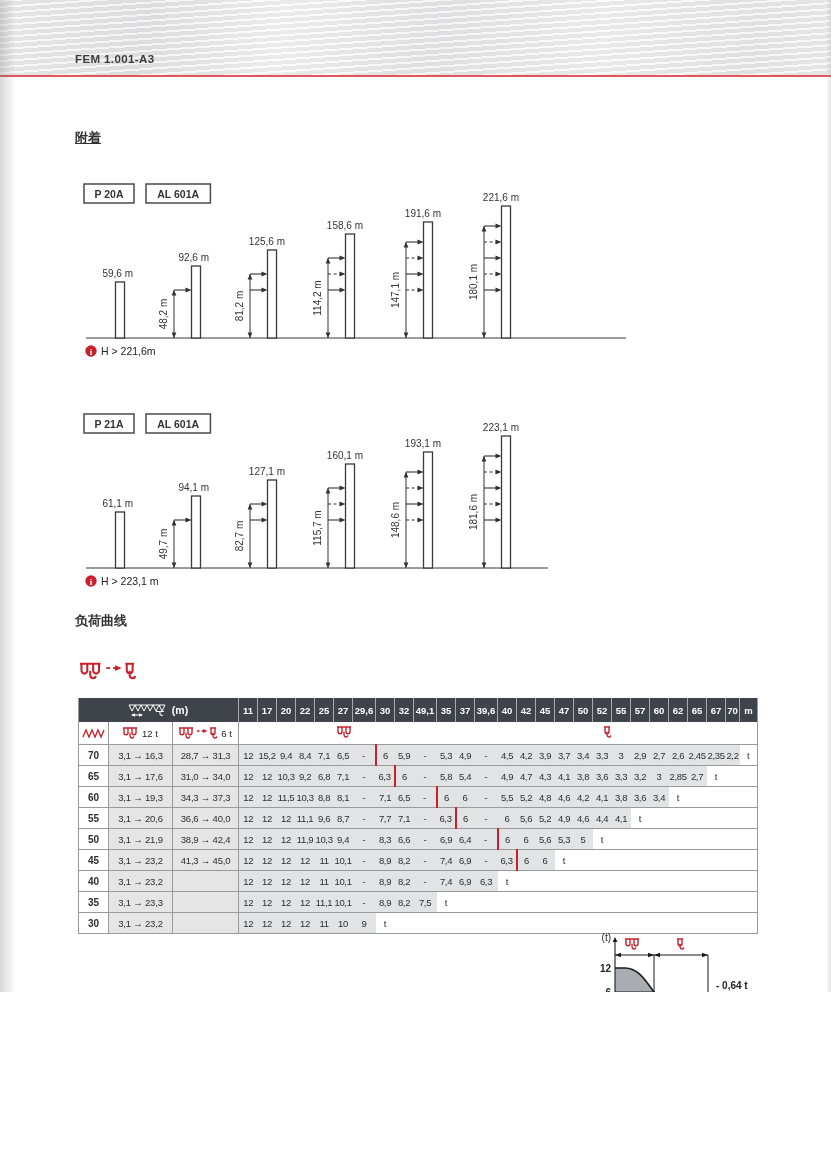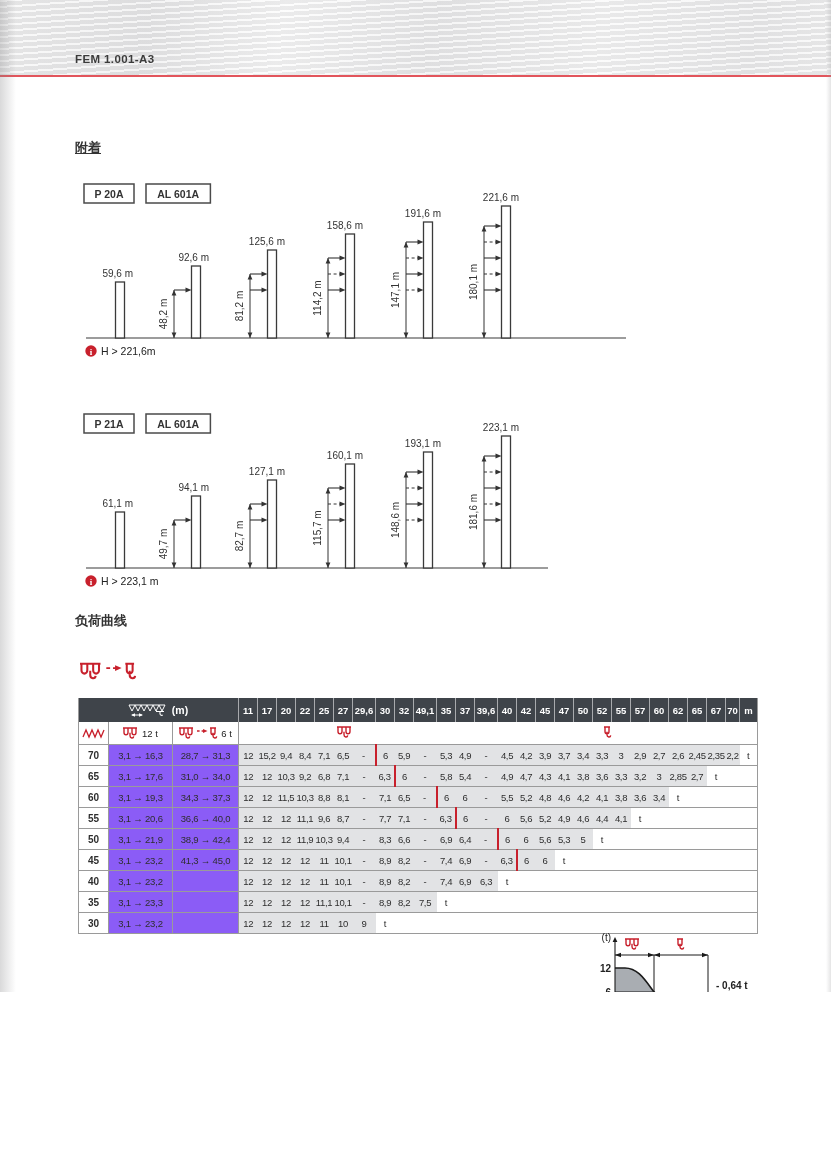--- a/index.html
+++ b/index.html
@@ -10,39 +10,39 @@
   .edge-right{position:absolute;right:0;top:0;bottom:0;width:5px;
         background:linear-gradient(270deg,rgba(150,150,152,.25),rgba(255,255,255,0));pointer-events:none;}
   .banner{position:absolute;top:0;left:0;right:0;height:75px;
         background:
           repeating-linear-gradient(176deg,rgba(255,255,255,.55) 0 2px,rgba(196,196,198,.28) 2px 6px),
           linear-gradient(100deg,#f2f2f2,#e6e6e7 18%,#fafafa 34%,#e9e9ea 52%,#f7f7f7 72%,#ebebec 90%,#f3f3f3);
         border-bottom:2px solid #e2555c;}
   .banner-title{position:absolute;left:75px;top:53px;font-size:11.5px;font-weight:bold;
         color:#3b3b3b;letter-spacing:.4px;}
   .section-title{position:absolute;left:75px;font-size:13px;font-weight:bold;color:#333;}
-  #title-attach{top:139px;text-decoration:underline;}
+  #title-attach{top:129px;text-decoration:underline;}
   #title-load{top:612px;}
   .diagram{position:absolute;left:78px;width:566px;height:188px;}
   #reeving-icon{position:absolute;left:80px;top:662px;}
   #load-table{position:absolute;left:78px;top:698px;border-collapse:collapse;table-layout:fixed;
         width:680px;font-size:9.5px;color:#2e2e2e;border-left:1px solid #9a9a9a;border-right:1px solid #9a9a9a;}
   #load-table th,#load-table td{padding:0;vertical-align:middle;}
   tr.hdr1 th{background:#3f444a;color:#fff;font-size:9.5px;font-weight:bold;height:24px;
         text-align:center;border-right:1px solid rgba(255,255,255,.55);}
   tr.hdr1 th:last-child{border-right:none;}
   tr.hdr1 th.h-main{text-align:center;}
   .h-main-inner{display:flex;align-items:center;justify-content:center;gap:5px;font-size:10.5px;}
   tr.icons td{background:#fff;height:22px;border-bottom:1px solid #9a9a9a;text-align:right;}
   tr.icons td.c-lab,tr.icons td.c-ra,tr.icons td.c-rb{border-right:1px solid #9a9a9a;}
   .icon-cell-inner{display:flex;align-items:center;justify-content:center;gap:3px;font-size:9.5px;color:#222;}
   tr.datarow th.rowlab{background:#fff;font-weight:bold;font-size:10px;height:20px;
         border-right:1px solid #9a9a9a;border-bottom:1px solid #9a9a9a;text-align:center;}
   tr.datarow td{height:20px;border-bottom:1px solid #9a9a9a;text-align:center;}
-  td.range{background:#8b5cf6;border-right:1px solid #9a9a9a;letter-spacing:-.2px;}
+  td.range{background:#e5e5e5;border-right:1px solid #9a9a9a;letter-spacing:-.2px;}
   td.val{background:#e2e3e5;letter-spacing:-.35px;}
   td.redcut{border-left:2px solid #c8202c;}
   td.unit-t,td.blank{background:#fff;}
   .overflow-icon{position:relative;display:inline-block;overflow:visible;}
   #chart{position:absolute;left:585px;top:925px;}
   #footer{position:absolute;left:75px;top:1090px;font-size:16px;font-weight:bold;color:#3b3b3b;letter-spacing:.4px;}
 </style>
 </head>
 <body>
 

